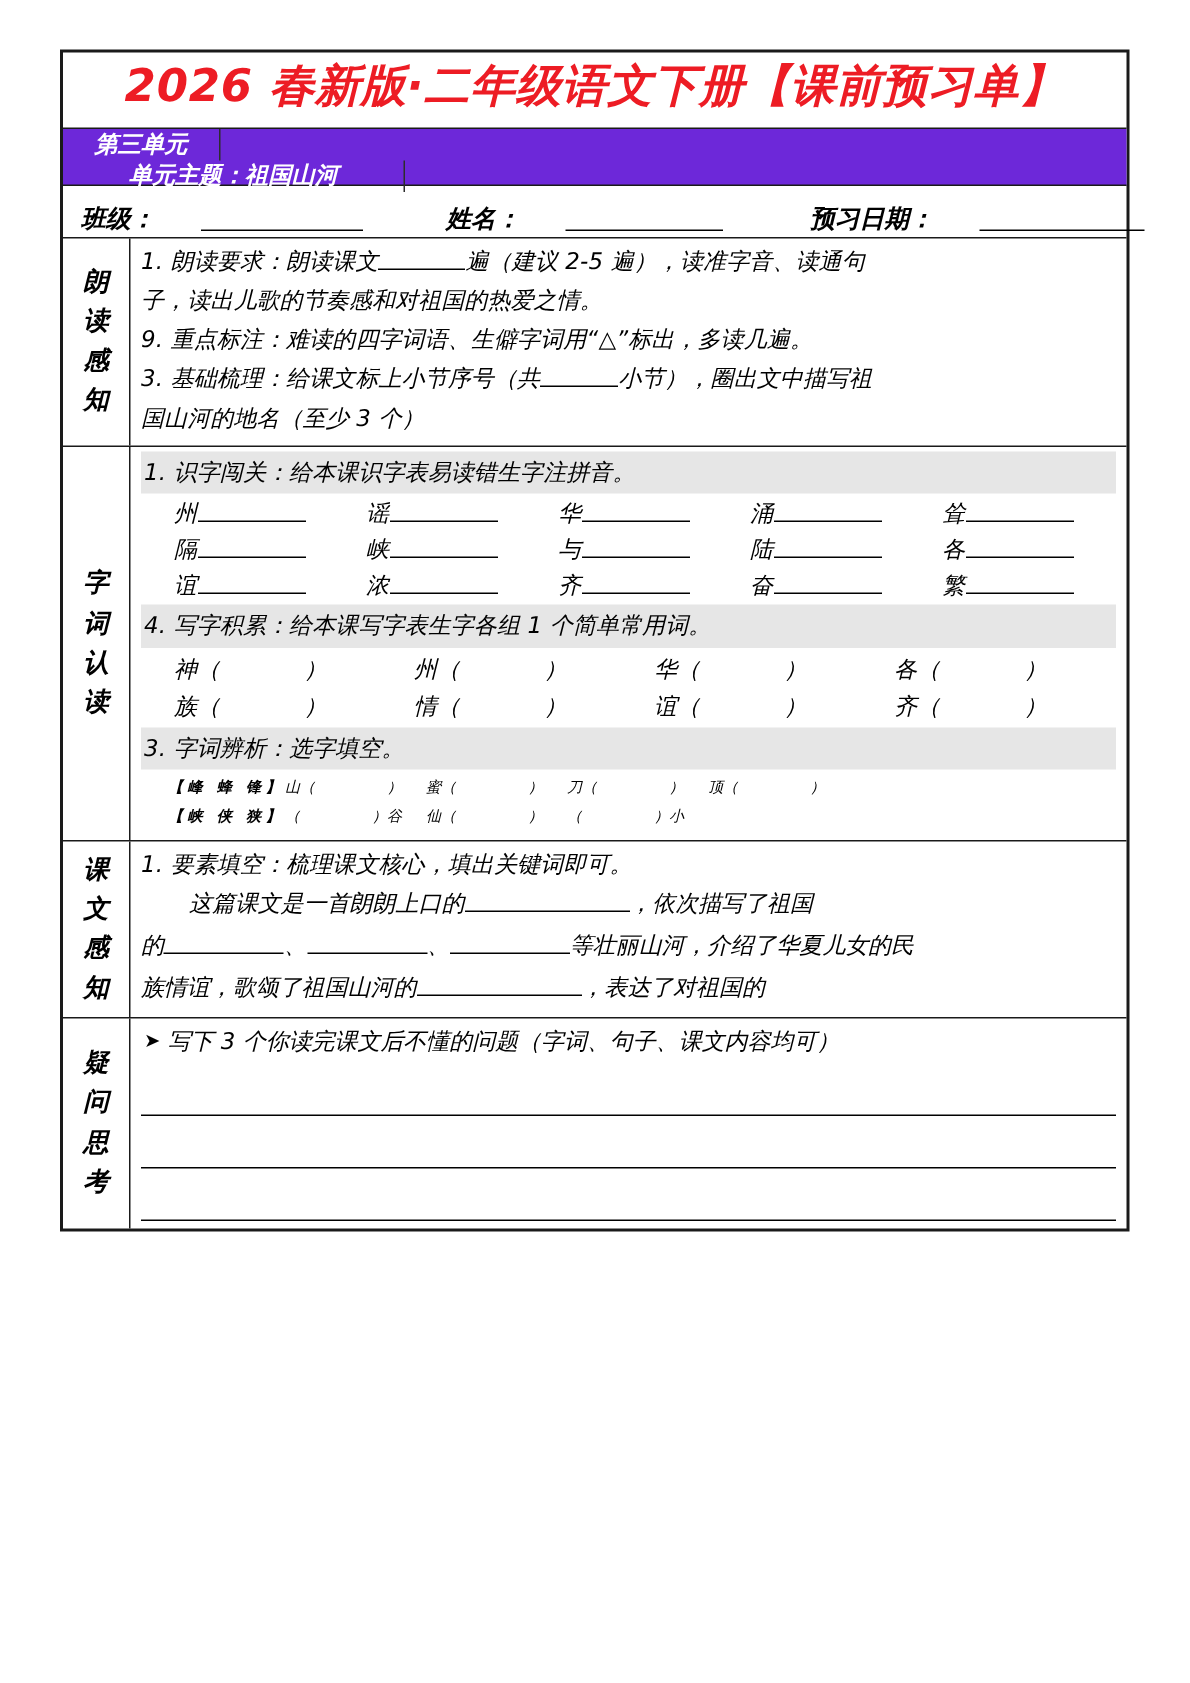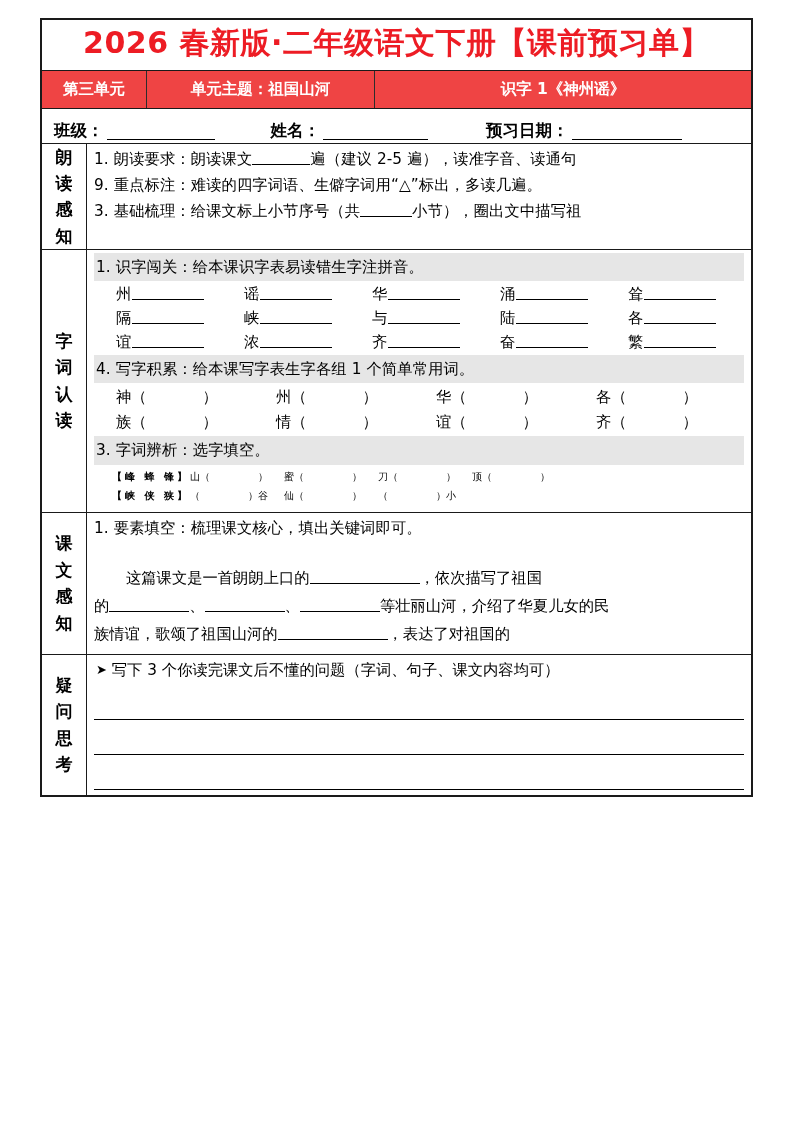--- a/index.html
+++ b/index.html
@@ -18,25 +18,26 @@
   .page {
     position: relative;
     width: 793px;
     height: 1122px;
     box-sizing: border-box;
   }
 
   .sheet {
     position: absolute;
     left: 40px;
-    top: 18px;
+    top: 33px;
     width: 713px;
     border: 2.5px solid #1a1a1a;
     box-sizing: border-box;
     background: #fff;
+    font-style: italic;
   }
 
   
   .title-row {
     border-bottom: 1.5px solid #1a1a1a;
     padding: 6px 0 9px 0;
     text-align: center;
   }
   .title-text {
     color: #ED1C24;
@@ -44,23 +45,24 @@
     font-weight: bold;
     letter-spacing: 0.5px;
     line-height: 1.15;
     white-space: nowrap;
     font-family: "DejaVu Sans", "Liberation Sans", sans-serif;
   }
 
   
   .unit-row {
     display: flex;
-    background: #ef4444;
+    background: #6d28d9;
     border-bottom: 1.5px solid #1a1a1a;
     height: 37px;
+    flex-direction: column;
   }
   .unit-cell {
     display: flex;
     align-items: center;
     justify-content: center;
     color: #ffffff;
     font-size: 15.5px;
     font-weight: bold;
     box-sizing: border-box;
     white-space: nowrap;
@@ -73,24 +75,25 @@
   .info-row {
     display: flex;
     align-items: flex-end;
     height: 35px;
     border-bottom: 1.5px solid #1a1a1a;
     padding: 0 10px 3px 10px;
     box-sizing: border-box;
   }
   .info-item {
     display: flex;
-    align-items: flex-end;
+    align-items: flex-start;
     font-size: 16.5px;
     font-weight: bold;
     white-space: nowrap;
+    gap: 27px;
   }
   .info-item .lbl { line-height: 1; }
   .info-item .blank {
     display: inline-block;
     border-bottom: 1.8px solid #000;
     height: 15px;
     margin-left: 3px;
   }
   .i1 { margin-left: 2px; }
   .i1 .blank { width: 108px; }
@@ -186,21 +189,21 @@
     font-size: 10px;
     white-space: nowrap;
   }
   .sel-row .opts { letter-spacing: 3px; font-weight: bold; }
   .sel-row .slot { display: inline-block; }
   .sel-row .gap { display: inline-block; width: 48px; }
   .sel-row .sp { display: inline-block; width: 16px; }
 
   
   .para-line { font-size: 15.3px; line-height: 1.82; white-space: nowrap; }
-  .para-line.ind { text-indent: 32px; margin-top: 24px; }
+  .para-line.ind { text-indent: 32px; }
 
   
   .q-bullet { font-size: 15.3px; line-height: 1.7; white-space: nowrap; padding-left: 2px; }
   .arrow { font-size: 13px; vertical-align: 1px; }
   .ruled {
     border-bottom: 1.6px solid #000;
     height: 34px;
   }
   .ruled.first { height: 36px; }
 </style>
@@ -239,24 +242,26 @@
       <div class="sec-label">
         <span>朗</span>
         <span>读</span>
         <span>感</span>
         <span>知</span>
       </div>
       <div class="sec-body">
         <div class="line">
           <span>1. 朗读要求：朗读课文</span><span class="u u-58"></span><span>遍（建议 2-5 遍），读准字音、读通句</span>
         </div>
+        <div class="line">子，读出儿歌的节奏感和对祖国的热爱之情。</div>
         <div class="line">9. 重点标注：难读的四字词语、生僻字词用“△”标出，多读几遍。</div>
         <div class="line">
           <span>3. 基础梳理：给课文标上小节序号（共</span><span class="u u-52"></span><span>小节），圈出文中描写祖</span>
         </div>
+        <div class="line">国山河的地名（至少 3 个）</div>
       </div>
     </div>
 
     <div class="sec">
       <div class="sec-label">
         <span>字</span>
         <span>词</span>
         <span>认</span>
         <span>读</span>
       </div>

